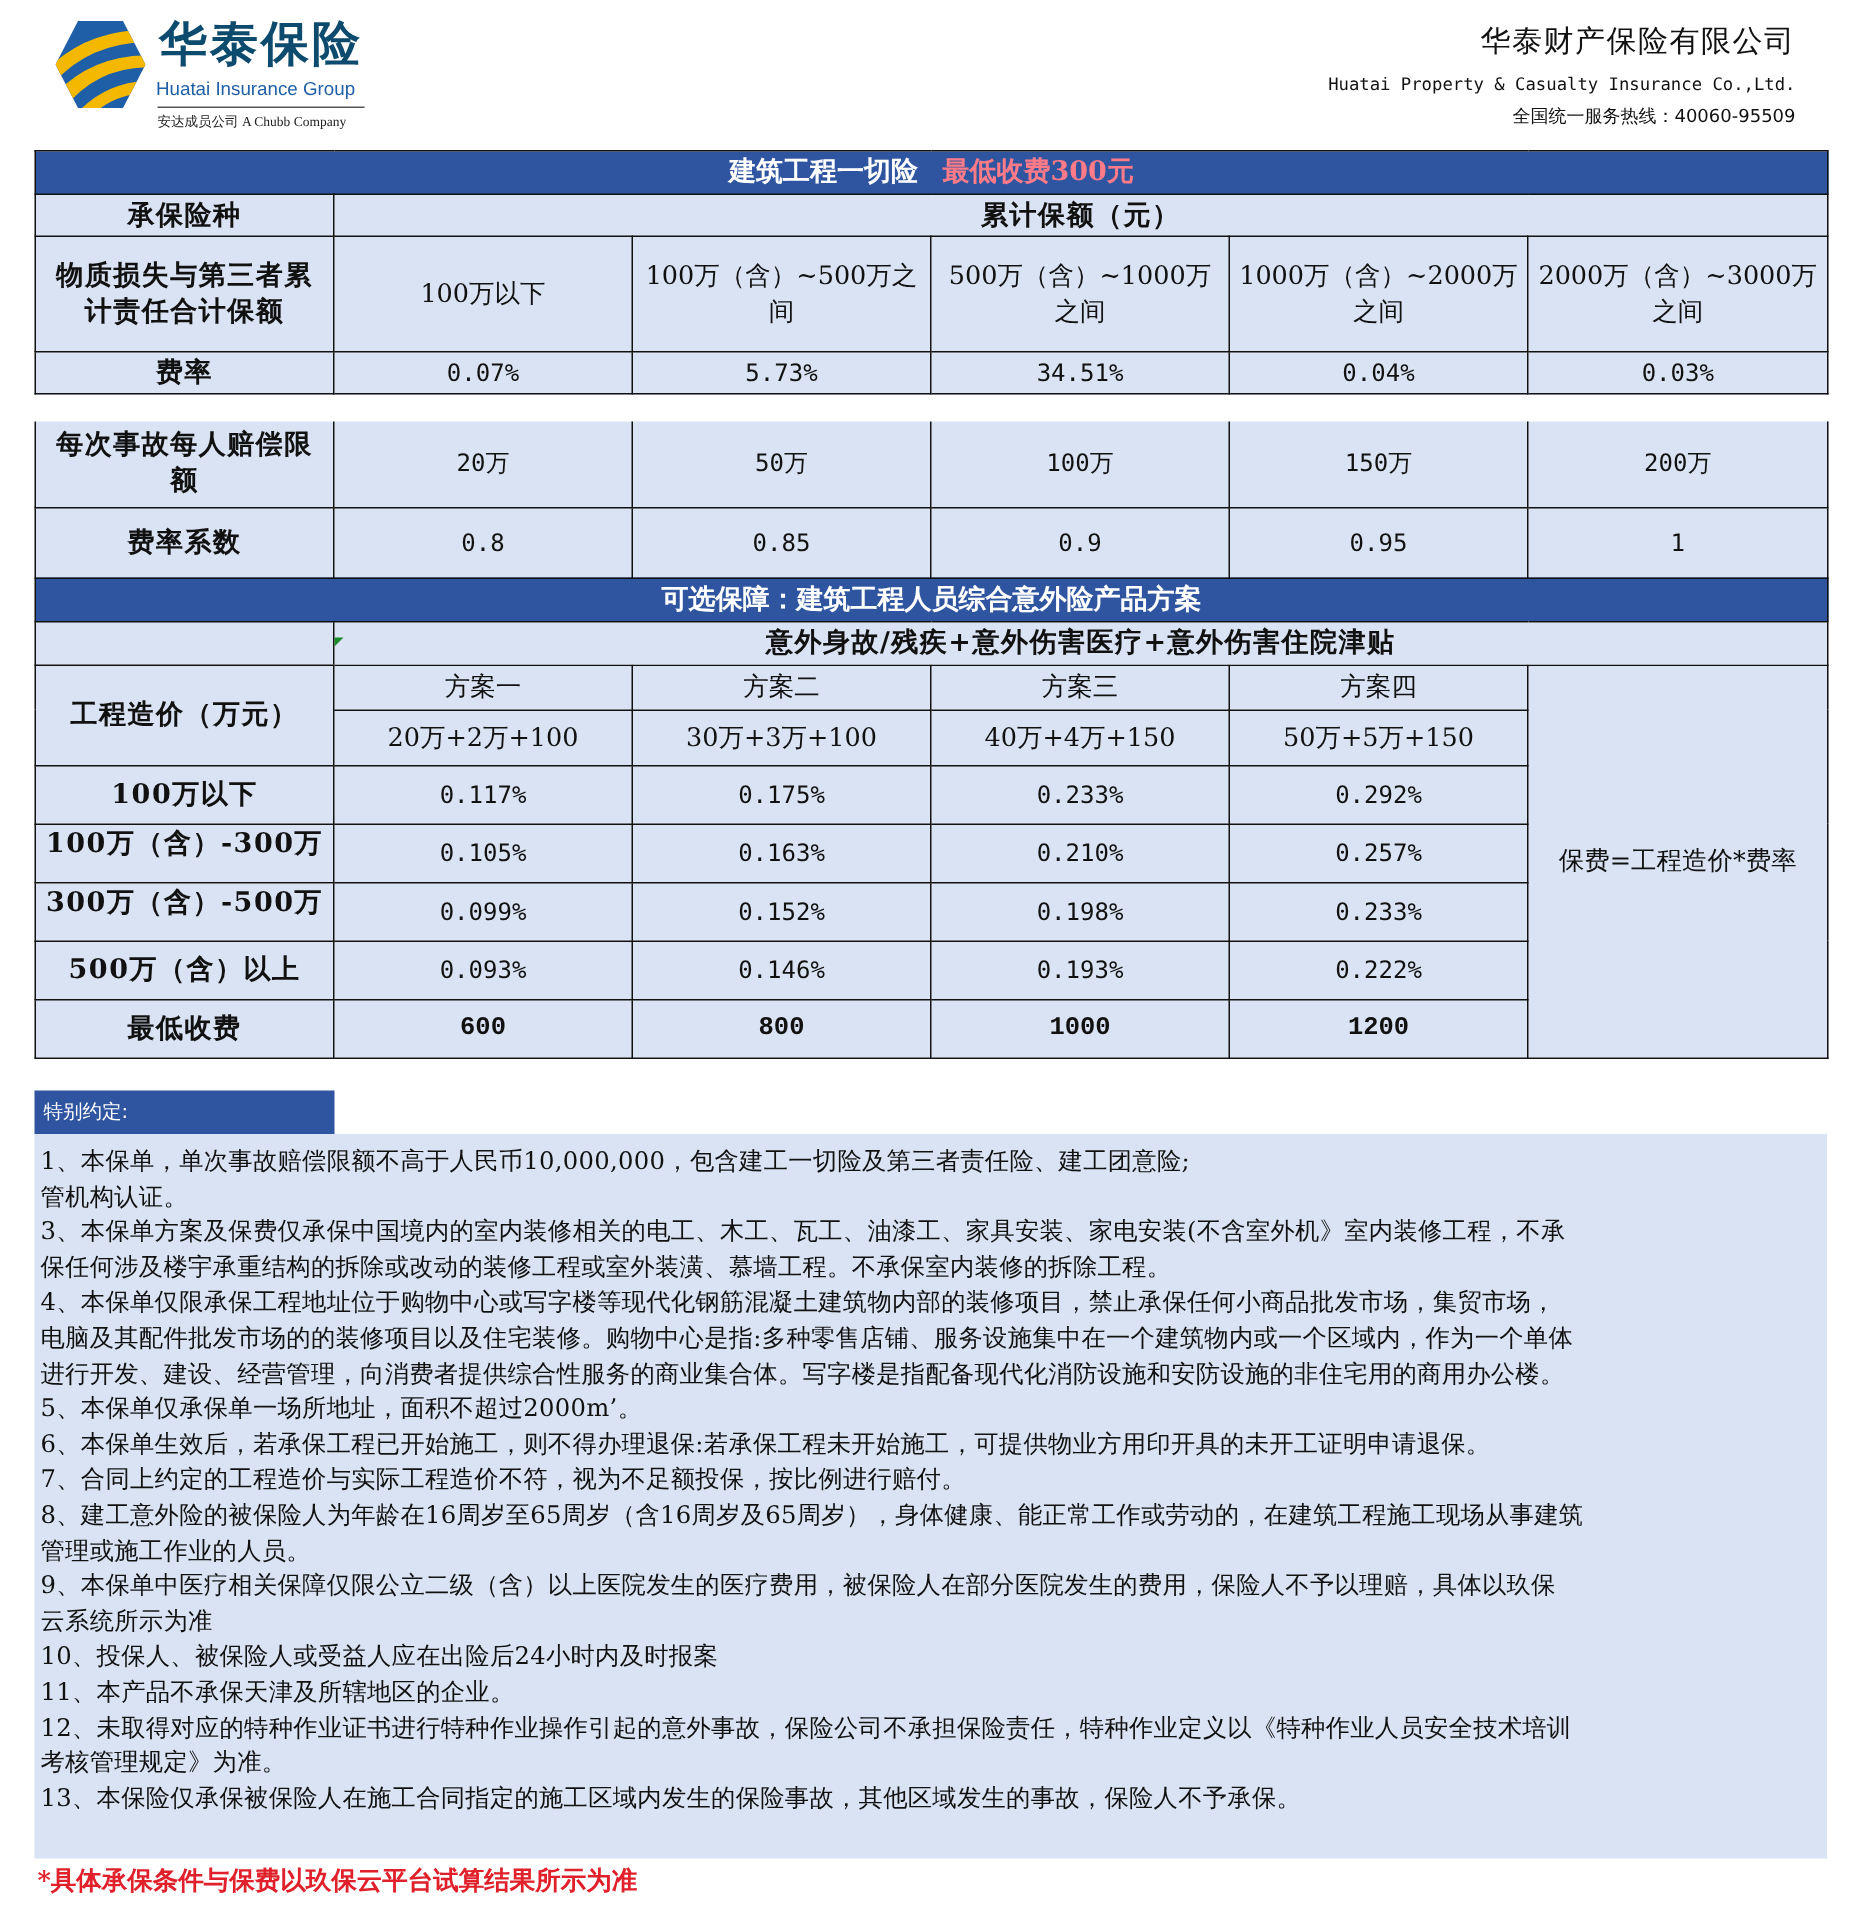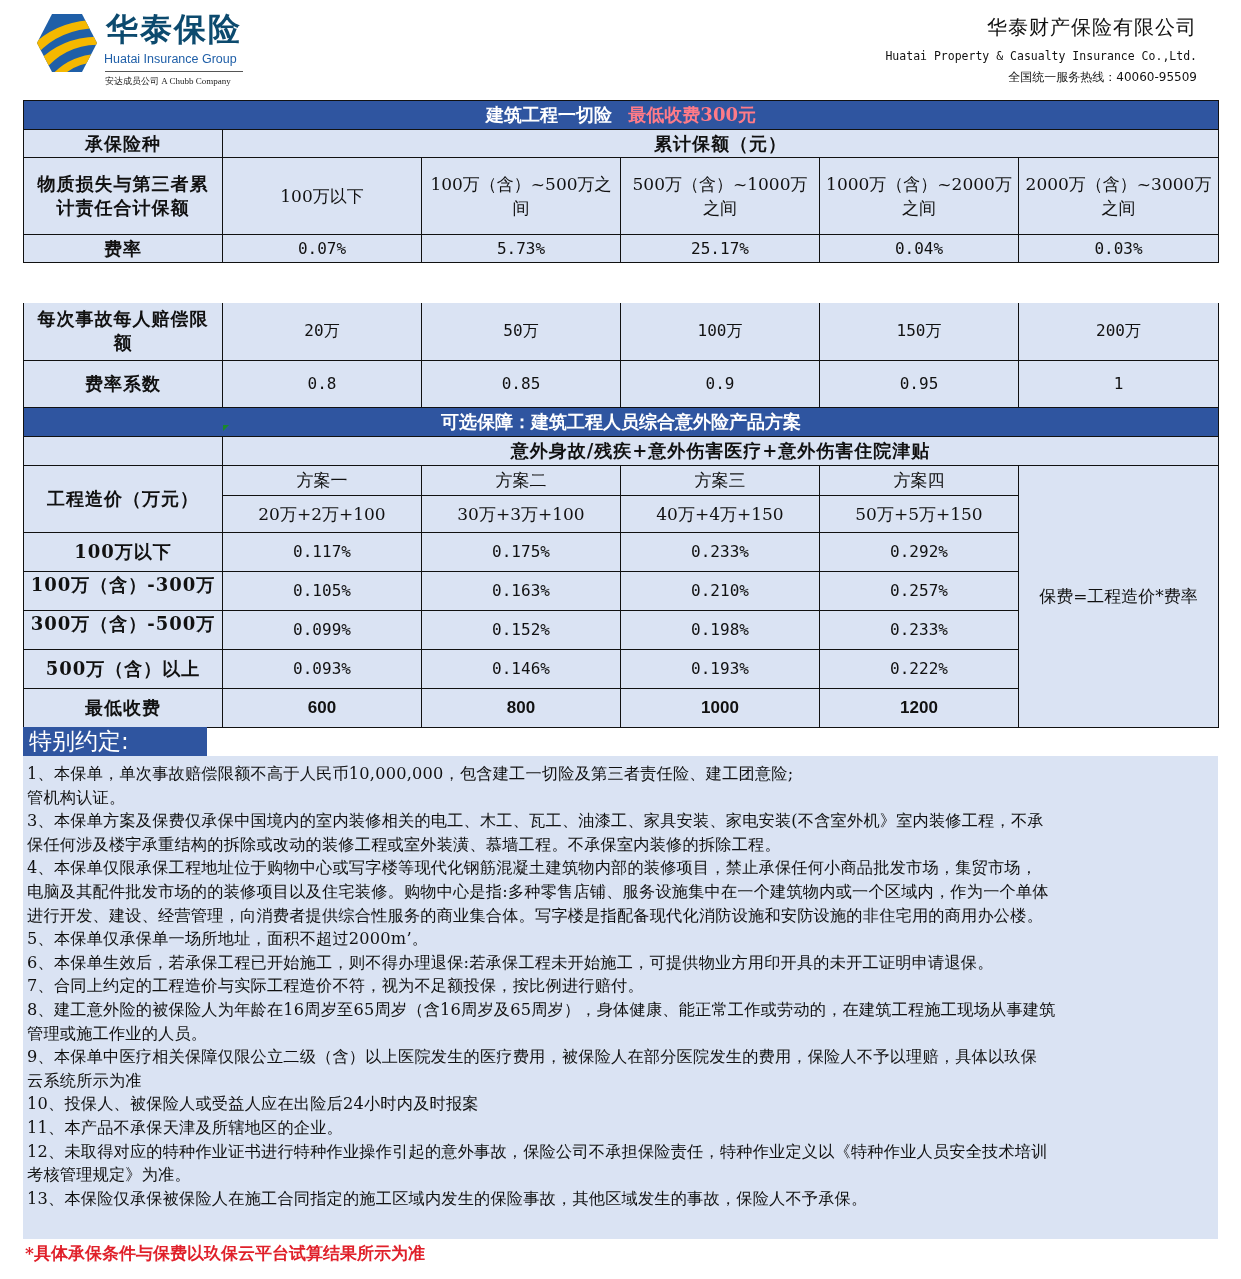--- a/index.html
+++ b/index.html
@@ -19,31 +19,31 @@
   .company-en { font-family: "DejaVu Sans Mono", monospace; font-size: 11.5px; color: #111; margin-top: 8px; }
   .company-hotline { font-family: "DejaVu Sans", sans-serif; font-size: 12px; color: #111; margin-top: 6px; }
 
   
   table { border-collapse: collapse; position: absolute; left: 23px; width: 1195px; table-layout: fixed; }
   td { border: 1.5px solid #111; background: #dae3f3; text-align: center; vertical-align: middle; font-size: 17px; font-family: "DejaVu Serif", "Liberation Serif", serif; line-height: 24px; padding: 0; }
   .band td, td.band { background: #2f55a0; color: #fff; font-weight: bold; font-size: 18px; }
   .band .red { color: #ff7b88; margin-top: 26px; }
   .lbl { font-weight: bold; font-size: 18px; letter-spacing: 1px; }
   .num { font-family: "DejaVu Sans Mono", "Liberation Mono", monospace; font-size: 16px; }
-  .bold { font-weight: bold; font-family: Liberation Sans, sans-serif; text-align: center; }
+  .bold { font-weight: bold; font-family: Liberation Mono, monospace; text-align: center; }
   .nob-top { border-top: none; }
   .light { font-weight: normal; }
 
   #t1 { top: 100px; }
-  #t2 { top: 303px; }
+  #t2 { top: 281px; }
 
   .corner-mark { position: absolute; width: 0; height: 0; border-top: 6px solid #1a8a2a; border-right: 6px solid transparent; }
 
   
-  .special-title { position: absolute; left: 23px; top: 727px; width: 184px; height: 29px; background: #2f55a0; color: #fff; font-family: "DejaVu Sans", sans-serif; font-size: 23px; padding-left: 6px; line-height: 29px; }
+  .special-title { position: absolute; left: 23px; top: 727px; width: 200px; height: 29px; background: #2f55a0; color: #fff; font-family: "DejaVu Sans", sans-serif; font-size: 13px; padding-left: 6px; line-height: 29px; }
   .special-box { position: absolute; left: 23px; top: 756px; width: 1195px; height: 483px; background: #dae3f3; padding: 6px 4px 0 4px; }
   .term { font-family: "DejaVu Serif", "Liberation Serif", serif; font-size: 16.2px; line-height: 23.6px; color: #111; letter-spacing: 0.2px; }
   .footnote { position: absolute; left: 25px; top: 1242px; font-family: "DejaVu Serif", serif; font-weight: bold; font-size: 17px; color: #e0202a; }
 </style>
 </head>
 <body>
 
 <div class="logo">
   <svg class="logo-hex" viewBox="0 0 62 62">
     <defs>
@@ -95,21 +95,21 @@
     <td style="padding:0 6px">100万以下</td>
     <td style="padding:0 6px">100万（含）~500万之间</td>
     <td style="padding:0 6px">500万（含）~1000万之间</td>
     <td style="padding:0 4px">1000万（含）~2000万之间</td>
     <td style="padding:0 4px">2000万（含）~3000万之间</td>
   </tr>
   <tr style="height:28px">
     <td class="lbl">费率</td>
     <td class="num">0.07%</td>
     <td class="num">5.73%</td>
-    <td class="num">25.17%</td>
+    <td class="num">34.51%</td>
     <td class="num">0.04%</td>
     <td class="num">0.03%</td>
   </tr>
 </tbody>
   </table>
 
 <table id="t2">
   <colgroup>
     <col style="width:199px">
       <col style="width:199px">

